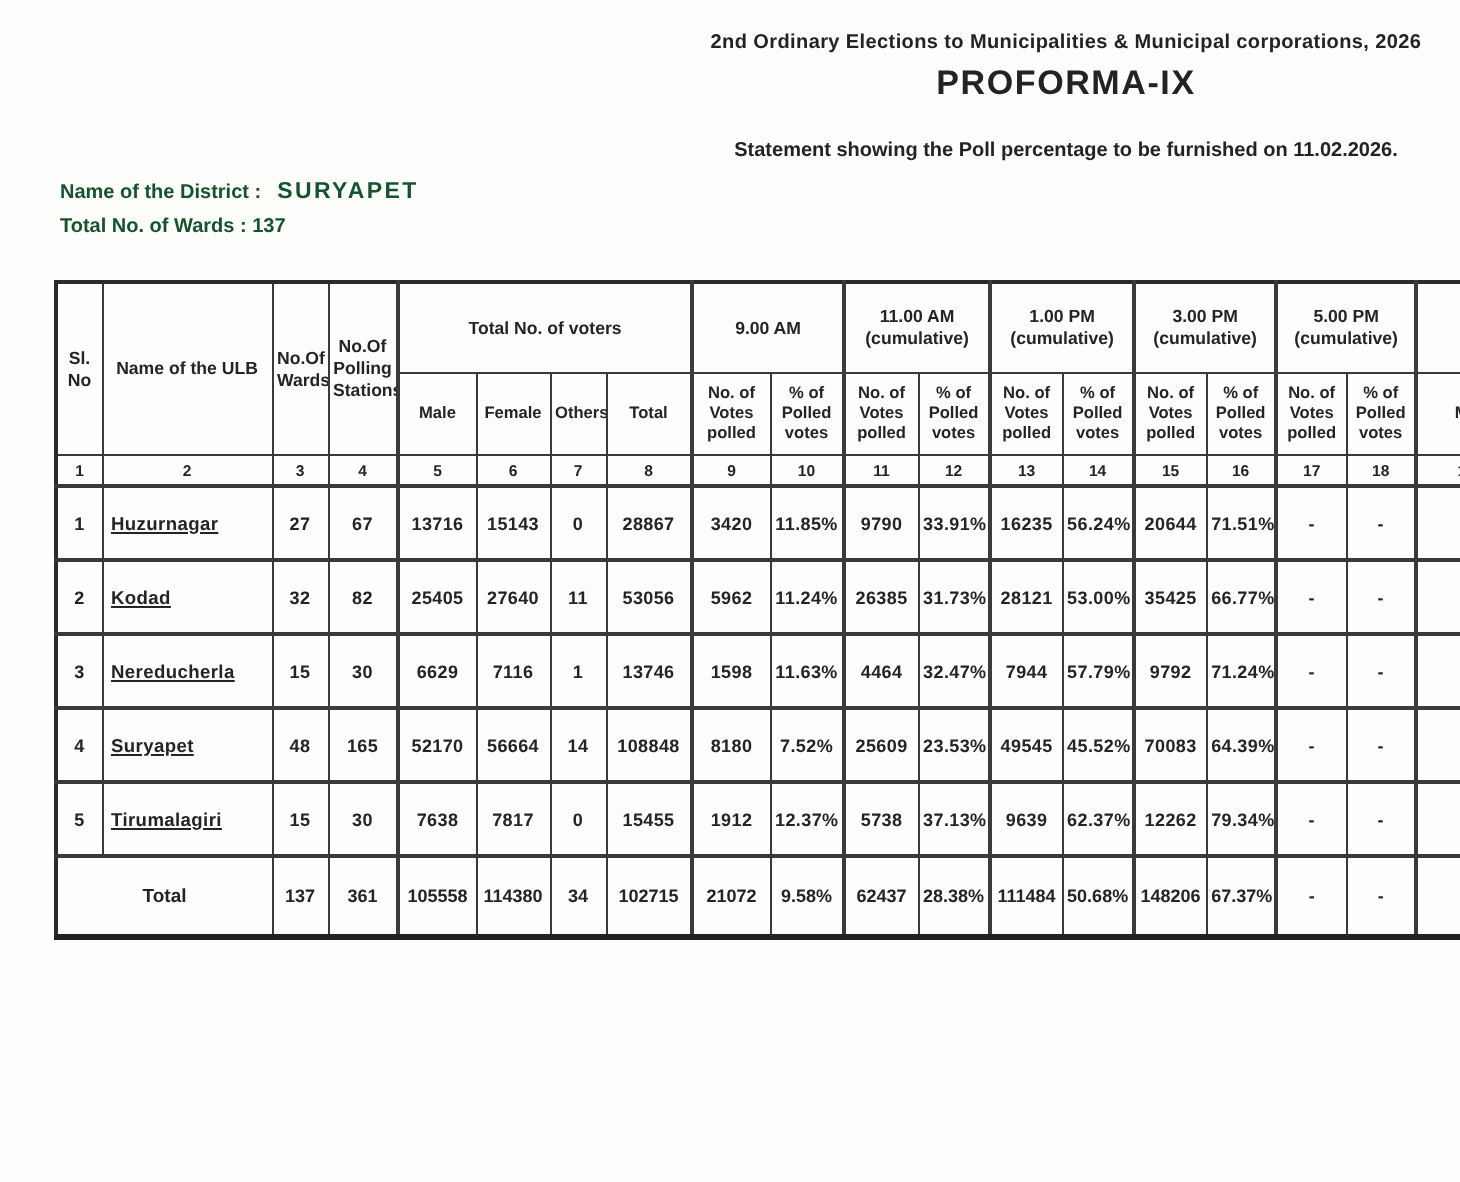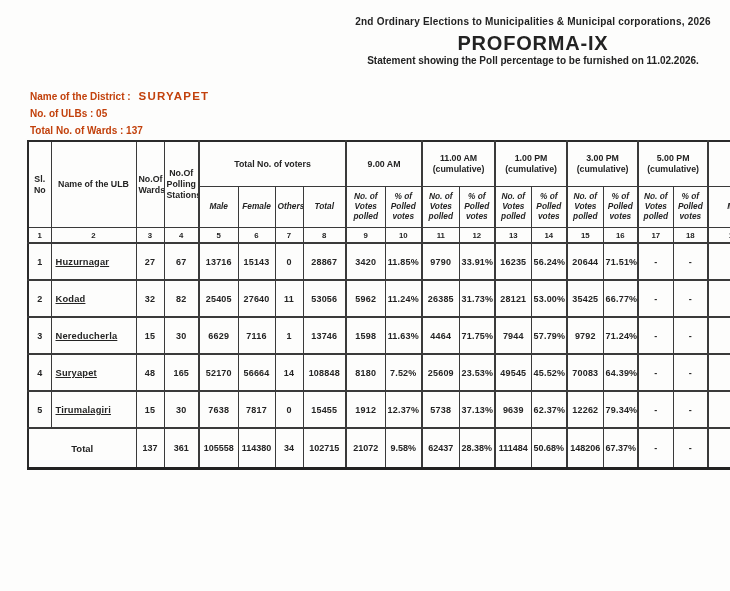--- a/index.html
+++ b/index.html
@@ -11,46 +11,46 @@
     color: #1f1f1f;
   }
   .page { position: relative; width: 730px; height: 591px; }
 
   
   .doc-head {
     position: absolute; left: 336px; top: 16px; width: 394px;
     text-align: center; font-weight: 700; color: #232323;
   }
   .doc-head .line1 { font-size: 10px; letter-spacing: 0.2px; text-align: center; }
-  .doc-head .proforma { font-size: 20px; letter-spacing: 0.8px; margin-top: 5px; }
-  .doc-head .stmt { font-size: 10px; margin-top: 0; line-height: 1.25; }
+  .doc-head .proforma { font-size: 17px; letter-spacing: 0.8px; margin-top: 5px; }
+  .doc-head .stmt { font-size: 10px; margin-top: 18px; line-height: 1.25; }
   .doc-head .stmt2 { font-size: 10px; line-height: 1.25; }
 
   
-  .meta { position: absolute; left: 30px; top: 90px; font-weight: 700; color: #c2410c; }
+  .meta { position: absolute; left: 30px; top: 90px; font-weight: 700; color: #14532d; }
   .meta .row { font-size: 10px; margin-bottom: 6px; }
   .meta .district-value { font-size: 11.5px; letter-spacing: 1.2px; margin-left: 8px; }
 
   
   table.poll {
     position: absolute; left: 27px; top: 140px;
     border-collapse: collapse; table-layout: fixed;
     width: 730px;
     font-weight: 700; color: #242424;
   }
   table.poll th, table.poll td {
     border: 1px solid #3a3a3a;
     padding: 1px 2px;
     text-align: center; vertical-align: middle;
     overflow: hidden; white-space: normal;
     background: #fdfdfc;
   }
   table.poll { border: 2px solid #2b2b2b; }
   th.group { font-size: 8.8px; line-height: 1.25; }
-  th.sub   { font-size: 8.3px; line-height: 1.2; font-weight: 700; font-style: italic; }
+  th.sub   { font-size: 8.3px; line-height: 1.2; font-weight: 700; }
   tr.colnums td { font-size: 7.8px; height: 14px; padding: 0; }
   tr.data td { font-size: 9px; height: 33px; letter-spacing: 0.2px; }
   tr.data td.name { text-align: left; padding-left: 4px; font-size: 9.3px; text-decoration: underline; }
   tr.total-row td { font-size: 9px; height: 36px; border-bottom: 3px solid #222; }
   tr.total-row td.tlabel { font-size: 9.5px; }
   .gs { border-left-width: 2px !important; }     
   tr.data td, tr.total-row td { border-top-width: 2px; }
   th.cut, td.cut { text-align: left; padding-left: 5px; }
   .hdr-tall { height: 82px; }
   .bandA { height: 42px; }
@@ -64,21 +64,20 @@
   <div class="doc-head">
     <div class="line1">2nd Ordinary Elections to Municipalities &amp; Municipal corporations, 2026</div>
     <div class="proforma">PROFORMA-IX</div>
     <div class="stmt">Statement showing the Poll percentage to be furnished on 11.02.2026.</div>
   </div>
 
   <div class="meta">
     <div class="row">
       <span>Name of the District  :</span><span class="district-value">SURYAPET</span>
     </div>
-    <div class="row">No. of ULBs :  05</div>
     <div class="row">Total No. of Wards : 137</div>
   </div>
 
   <table class="poll">
     <colgroup>
       <col style="width:23px">
         <col style="width:85px">
         <col style="width:28px">
         <col style="width:35px">
       <col style="width:39px">
@@ -212,21 +211,21 @@
         <td class="name">Nereducherla</td>
         <td>15</td>
         <td>30</td>
         <td class="gs">6629</td>
         <td>7116</td>
         <td>1</td>
         <td>13746</td>
         <td class="gs">1598</td>
         <td>11.63%</td>
         <td class="gs">4464</td>
-        <td>71.75%</td>
+        <td>32.47%</td>
         <td class="gs">7944</td>
         <td>57.79%</td>
         <td class="gs">9792</td>
         <td>71.24%</td>
         <td class="gs">-</td>
         <td>-</td>
         <td class="gs cut">-</td>
       </tr>
       <tr class="data">
         <td>4</td>

